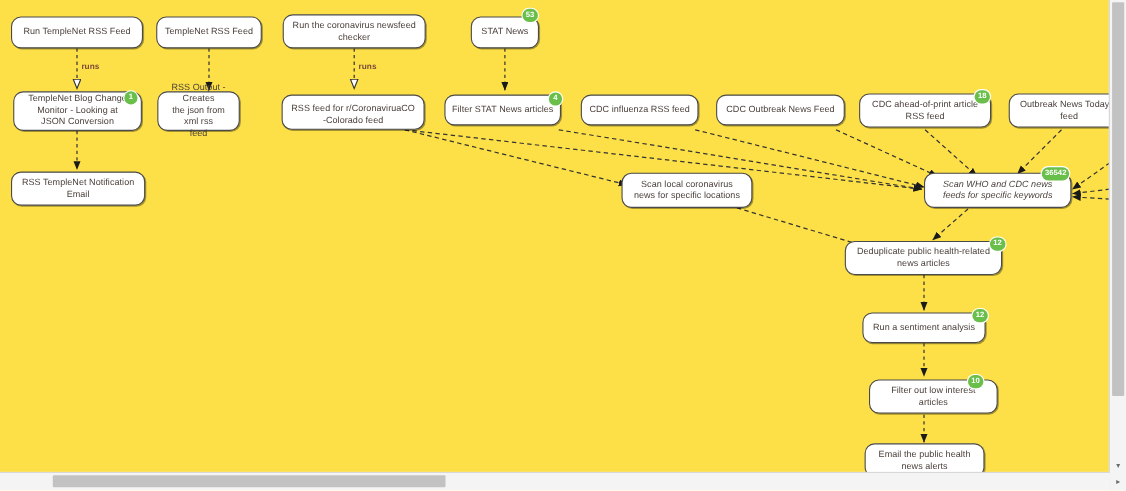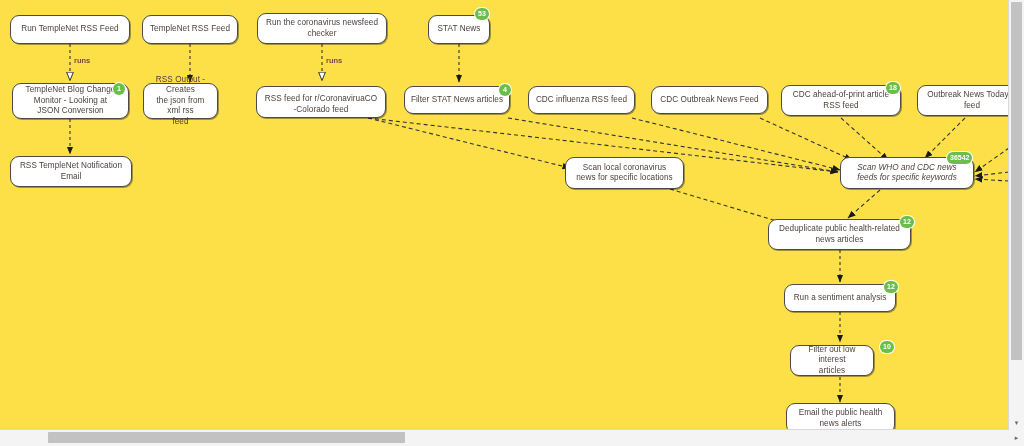--- a/index.html
+++ b/index.html
@@ -258,21 +258,21 @@
       <span class="node-label">Deduplicate public health-related
 news articles</span>
     </div>
     <div class="badge" style="left:900px; top:216px;">12</div>
 
     <div class="node" style="left:784px; top:284px; width:112px; height:28px;">
       <span class="node-label">Run a sentiment analysis</span>
     </div>
     <div class="badge" style="left:884px; top:281px;">12</div>
 
-    <div class="node" style="left:790px; top:345px; width:84px; height:31px;">
+    <div class="node" style="left:790px; top:345px; width:117px; height:31px;">
       <span class="node-label">Filter out low interest
 articles</span>
     </div>
     <div class="badge" style="left:880px; top:341px;">10</div>
 
     <div class="node" style="left:786px; top:403px; width:109px; height:31px;">
       <span class="node-label">Email the public health
 news alerts</span>
     </div>
 

